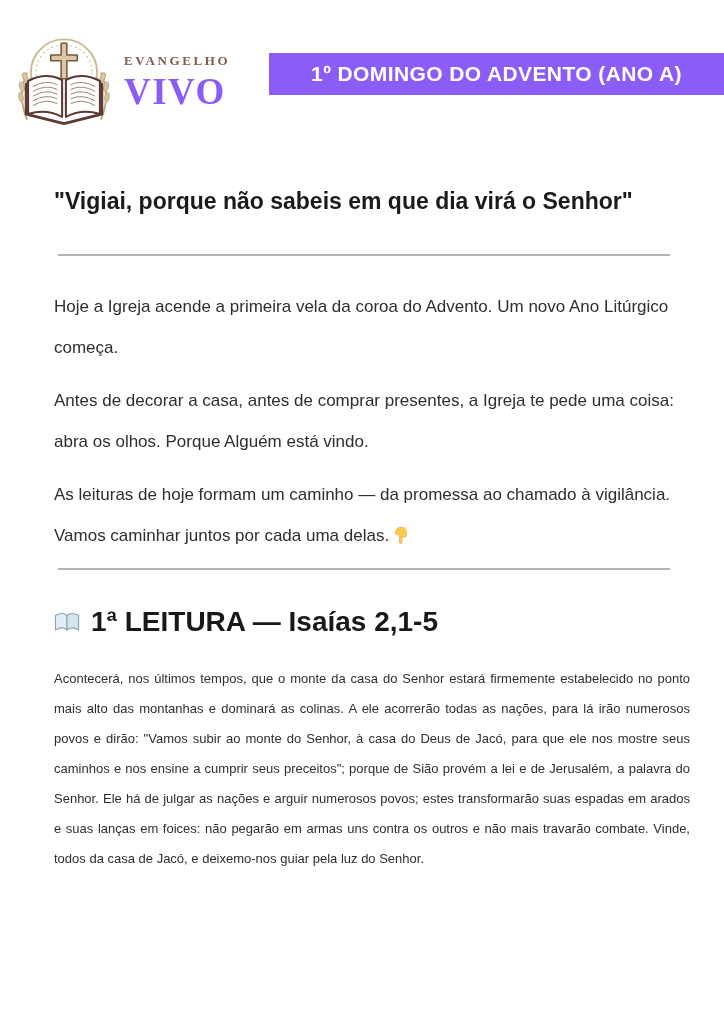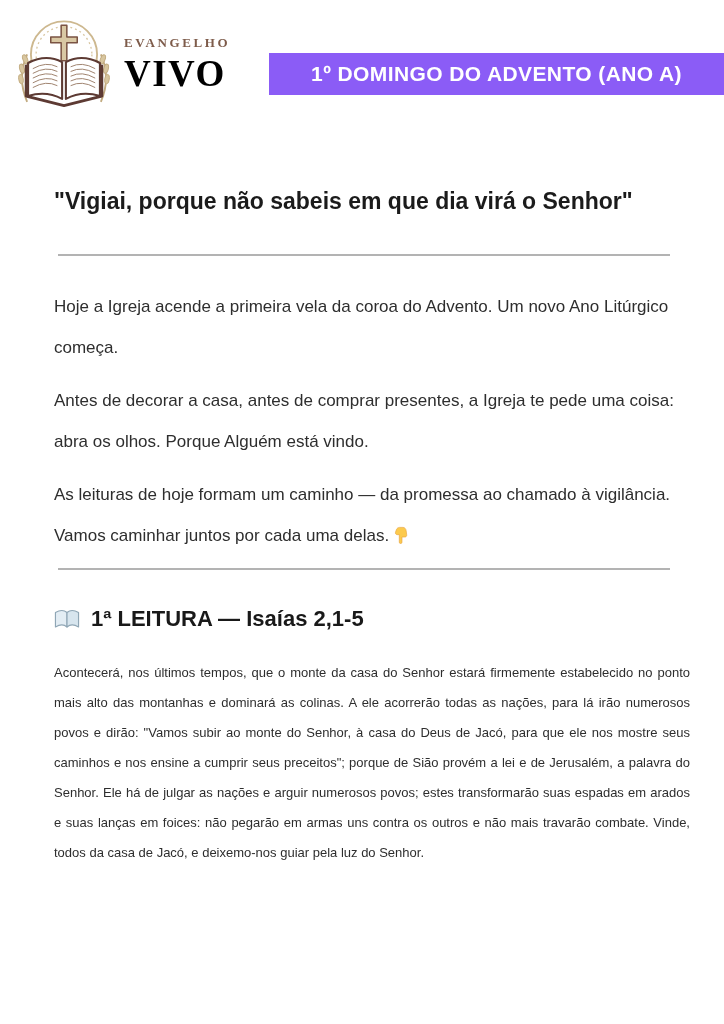--- a/index.html
+++ b/index.html
@@ -7,30 +7,30 @@
   .page {
     position: relative;
     width: 724px;
     height: 1024px;
     background: #ffffff;
     font-family: "Liberation Sans", sans-serif;
     overflow: hidden;
   }
   
   .header { position: relative; height: 150px; }
-  .logo { position: absolute; left: 12px; top: 8px; display: flex; align-items: center; gap: 8px; }
+  .logo { position: absolute; left: 12px; top: 26px; display: flex; align-items: center; gap: 8px; }
   .logo-emblem { width: 104px; height: 110px; }
   .logo-text { display: flex; flex-direction: column; align-items: flex-start; margin-top: 4px; }
   .logo-top {
     font-family: "Liberation Serif", serif;
     font-size: 13px; font-weight: 600; letter-spacing: 2.6px; color: #7e5c4b;
   }
   .logo-main {
     font-family: "Liberation Serif", serif;
-    font-size: 37px; font-weight: 700; letter-spacing: 1.5px; color: #000000; margin-top: 1px;
+    font-size: 37px; font-weight: 700; letter-spacing: 1.5px; color: #8b5cf6; margin-top: 1px;
   }
   .banner {
     position: absolute; right: 0; top: 53px; width: 455px; height: 42px;
     background: #8b5cf6; color: #ffffff;
     display: flex; align-items: center; justify-content: center;
     font-size: 21px; font-weight: 700; letter-spacing: 0.4px;
   }
   
   .main { padding: 0 34px 0 54px; }
   .title {
@@ -41,21 +41,21 @@
     border: none; border-top: 2px solid #b3b3b3;
     margin: 39px 20px 0 4px; height: 0;
   }
   .divider.second { margin-top: 12px; }
   .intro { margin-top: 30px; }
   .intro p { margin: 0 0 12px 0; font-size: 17px; line-height: 41px; color: #2e2e2e; }
   .intro strong { font-weight: 700; color: #222222; }
   .emoji-down { width: 19px; height: 19px; vertical-align: -3px; margin-left: 3px; }
   .reading-heading {
     margin: 36px 0 0 0; display: flex; align-items: center; gap: 11px;
-    font-size: 22px; font-weight: 700; color: #191919;
+    font-size: 28px; font-weight: 700; color: #191919;
   }
   .book-icon { width: 26px; height: 22px; flex: 0 0 auto; }
   .reading-body {
     margin: 26px 0 0 0; font-size: 13px; line-height: 30px;
     color: #2e2e2e; text-align: justify;
   }
 </style>
 </head>
 <body>
 

